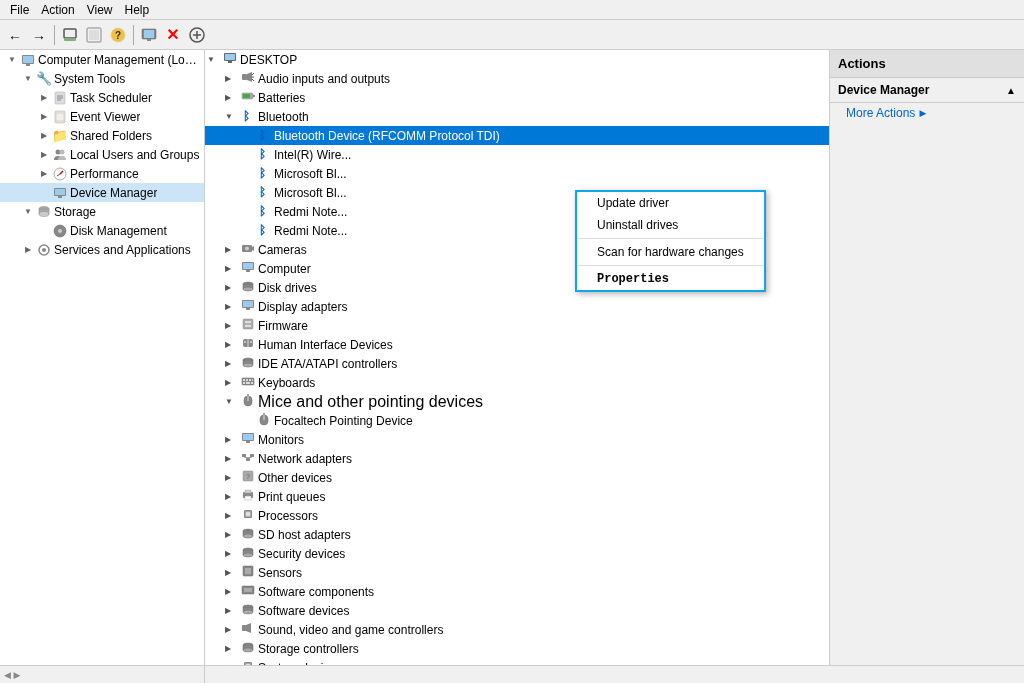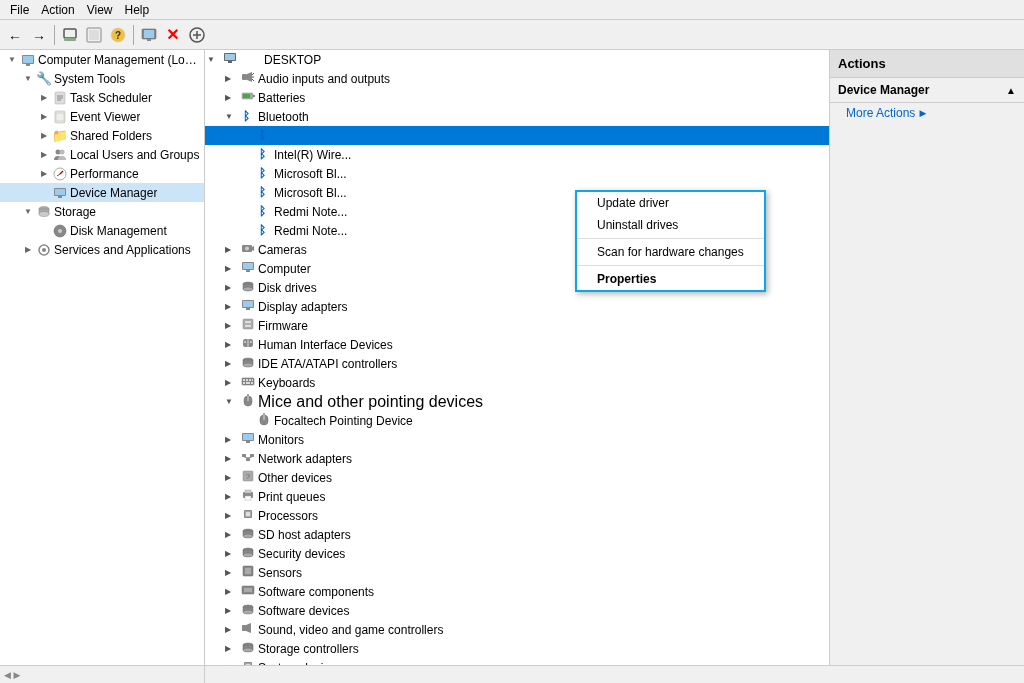--- a/index.html
+++ b/index.html
@@ -136,21 +136,21 @@
       box-shadow: 2px 2px 6px rgba(0,0,0,0.3);
       z-index: 100;
       min-width: 180px;
     }
     .context-menu-item {
       padding: 4px 20px;
       cursor: pointer;
       font-size: 12px;
       white-space: nowrap;
     }
-    .context-menu-item.bold { font-weight: bold; }
+    .context-menu-item.bold { font-weight: bold; font-family: Liberation Mono, monospace; }
     .context-menu-sep {
       border-top: 1px solid #ddd;
       margin: 2px 0;
     }
 
     
     .actions-panel {
       width: 195px;
       background: #f0f0f0;
       border-left: 1px solid #ccc;
@@ -378,21 +378,21 @@
 
     <div class="device-tree-item" style="padding-left:2px;">
       <span style="width:16px;display:inline-block;font-size:8px;color:#555;">▼</span>
       <span style="margin-right:3px;">
         <svg width="14" height="14" viewBox="0 0 14 14">
             <rect x="1" y="2" width="12" height="8" rx="1" fill="#666"></rect>
             <rect x="2" y="3" width="10" height="6" fill="#9bccf0"></rect>
             <rect x="5" y="10" width="4" height="2" fill="#666"></rect>
           </svg>
       </span>
-      <span style="font-size:12px;margin-left:24px;">DESKTOP</span>
+      <span style="font-size:12px;">DESKTOP</span>
     </div>
 
     <div class="device-tree-item" style="padding-left:20px;">
       <span style="width:16px;display:inline-block;font-size:8px;color:#555;">▶</span>
       <span style="margin-right:3px;">
         <svg width="14" height="14" viewBox="0 0 14 14">
             <rect x="1" y="4" width="5" height="6" rx="1" fill="#888"></rect>
             <polygon points="6,4 6,10 11,12 11,2" fill="#888"></polygon>
             <line x1="11" y1="5" x2="13" y2="3" stroke="#555" stroke-width="1"></line>
             <line x1="11" y1="7" x2="13" y2="7" stroke="#555" stroke-width="1"></line>
@@ -423,20 +423,21 @@
       </span>
       <span style="font-size:12px;">Bluetooth</span>
     </div>
 
     <div class="device-tree-item selected" style="padding-left:52px;">
       <span style="margin-right:3px;">
         <svg width="14" height="14" viewBox="0 0 14 14">
             <text x="2" y="12" font-size="12" fill="#0060cc" font-weight="bold">ᛒ</text>
           </svg>
       </span>
+      <span style="font-size:12px;">Bluetooth Device (RFCOMM Protocol TDI)</span>
     </div>
 
     <div class="device-tree-item" style="padding-left:52px;">
       <span style="margin-right:3px;">
         <svg width="14" height="14" viewBox="0 0 14 14">
             <text x="2" y="12" font-size="12" fill="#0060cc" font-weight="bold">ᛒ</text>
           </svg>
       </span>
       <span style="font-size:12px;">Intel(R) Wire...</span>
     </div>

